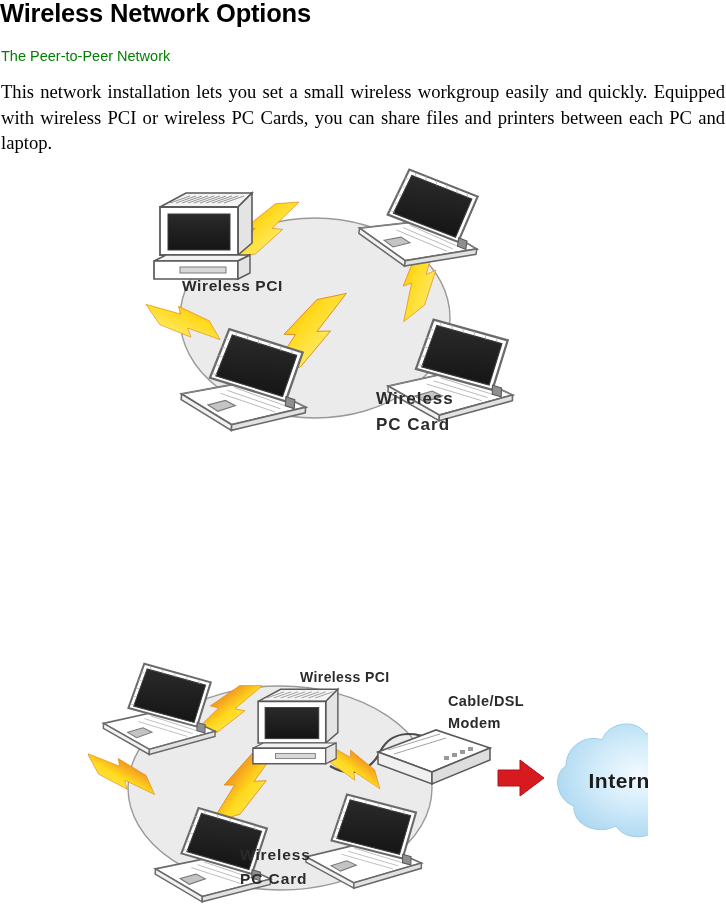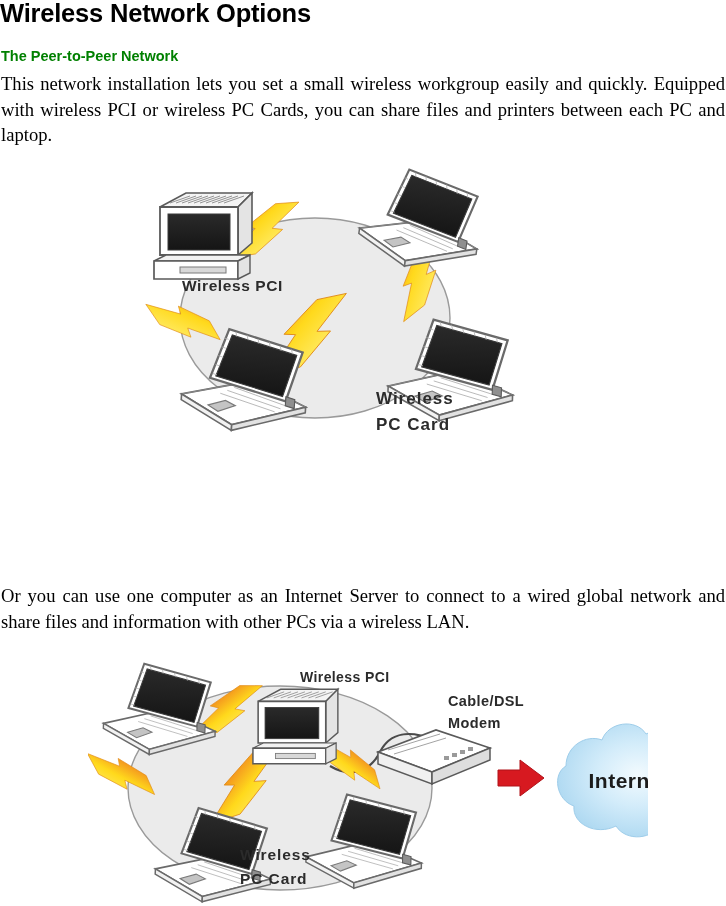--- a/index.html
+++ b/index.html
@@ -34,38 +34,38 @@
     color: #000000;
     line-height: 30px;
     white-space: nowrap;
   }
   h2.sub-title {
     position: absolute;
     left: 1px;
     top: 47px;
     margin: 0;
     font-family: "Liberation Sans", "DejaVu Sans", sans-serif;
-    font-weight: bold;
+    font-weight: normal;
     font-size: 14.5px;
     color: #008000;
     line-height: 18px;
     white-space: nowrap;
   }
   p.body-para {
     position: absolute;
     margin: 0;
     font-family: "Liberation Serif", "DejaVu Serif", serif;
     font-size: 18.6px;
     line-height: 25.6px;
     text-align: justify;
     color: #000000;
   }
   p.para-1 {
     left: 1px;
-    top: 71px;
+    top: 79px;
     width: 724px;
   }
   p.para-2 {
     left: 1px;
     top: 583px;
     width: 724px;
   }
   .fig {
     position: absolute;
   }
@@ -195,21 +195,20 @@
       <g>
         <use href="#laptop" x="66" y="160" width="136" height="112" transform="rotate(4 134 216)"></use>
       </g>
 
       <text x="72" y="128" font-family="Liberation Sans, DejaVu Sans, sans-serif" font-size="15.5" font-weight="bold" fill="#2b2b2b" letter-spacing="0.6">Wireless PCI</text>
       <text x="266" y="241" font-family="Liberation Sans, DejaVu Sans, sans-serif" font-size="17" font-weight="bold" fill="#2b2b2b" letter-spacing="1">Wireless</text>
       <text x="266" y="267" font-family="Liberation Sans, DejaVu Sans, sans-serif" font-size="17" font-weight="bold" fill="#2b2b2b" letter-spacing="1">PC Card</text>
     </svg>
   </div>
 
-  <p class="body-para para-2">Or you can use one computer as an Internet Server to connect to a wired global network and share files and information with other PCs via a wireless LAN.</p>
 
   <div class="fig fig-2">
     <svg width="560" height="246" viewBox="0 0 560 246" xmlns="http://www.w3.org/2000/svg">
       <defs>
         <linearGradient id="boltG2" x1="0" y1="0" x2="1" y2="1">
           <stop offset="0%" stop-color="#e8442a"></stop>
           <stop offset="25%" stop-color="#f08020"></stop>
           <stop offset="55%" stop-color="#ffd91c"></stop>
           <stop offset="80%" stop-color="#ffe95c"></stop>
           <stop offset="100%" stop-color="#f08020"></stop>

